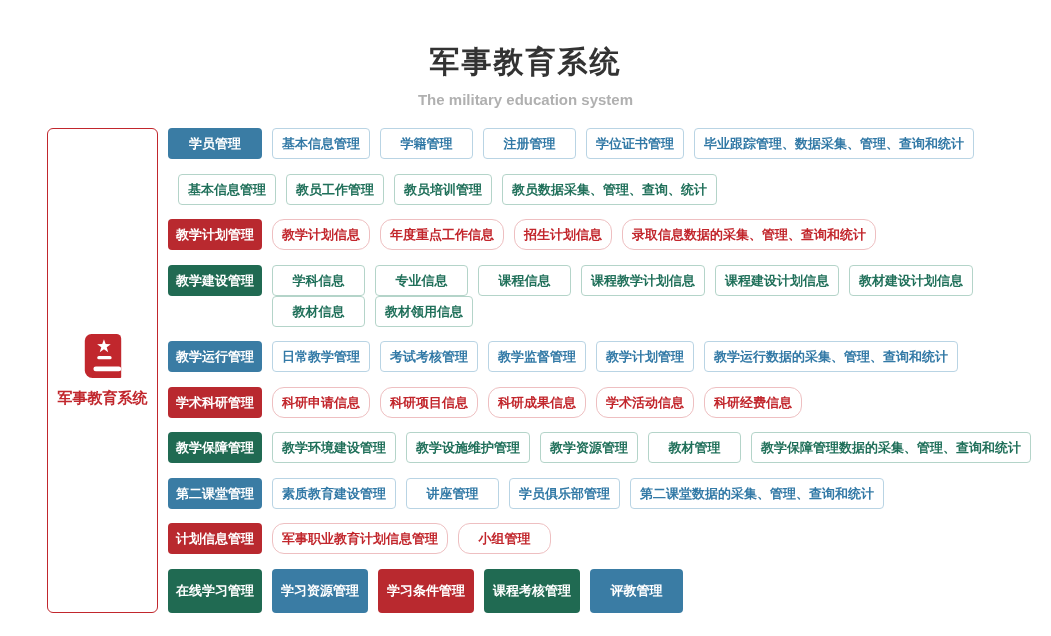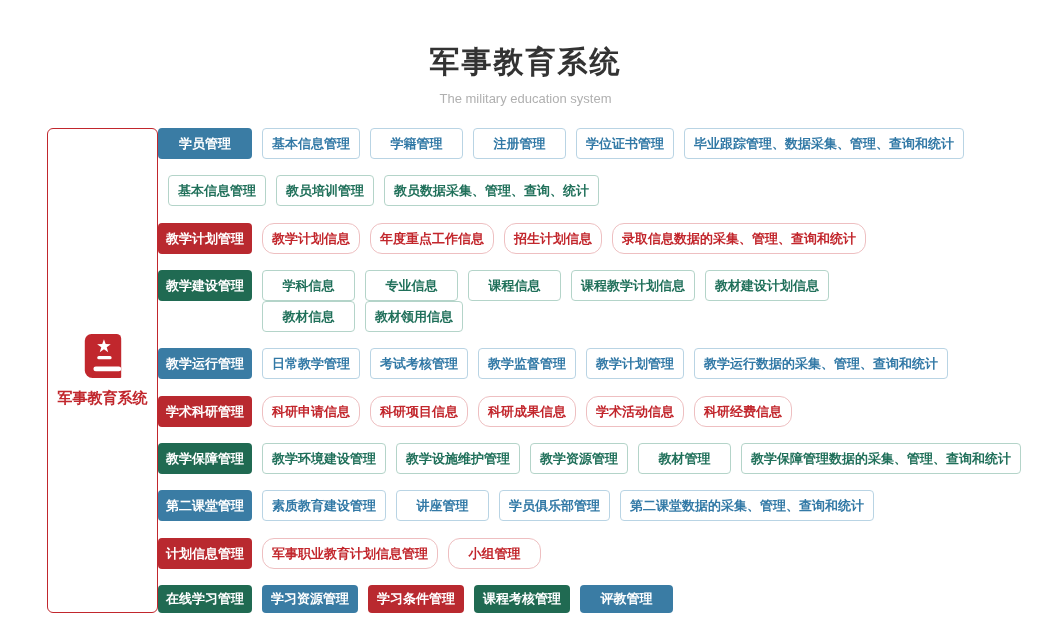--- a/index.html
+++ b/index.html
@@ -2,53 +2,53 @@
 <html style="--blue: #3a7ca4; --green: #206a52; --red: #b9292f; --blue-text: #3279a6; --green-text: #20705a; --red-text: #c2262c; --blue-border: #b9d4e4; --green-border: #b4d4c9; --red-border: #eebfc1; --sidebar-red: #c1272d;"><head>
 <meta charset="utf-8">
 <style>
   html,body { margin:0; padding:0; }
   body {
     width:1051px; height:636px; background:#ffffff; position:relative;
     font-family:"Liberation Sans","DejaVu Sans",sans-serif; overflow:hidden;
   }
   .header { text-align:center; padding-top:42px; }
   .title { margin:0; font-size:30px; font-weight:700; color:#333333; letter-spacing:2px; }
-  .subtitle { margin:8px 0 0; font-size:13px; color:#b0b0b0; font-weight:400; }
+  .subtitle { margin:8px 0 0; font-size:15px; color:#b0b0b0; font-weight:700; }
 
   .diagram { position:absolute; left:47px; top:128px; height:485px; right:4px; display:flex; }
   .sidebar {
     width:111px; flex:none; box-sizing:border-box;
     border:1px solid var(--sidebar-red); border-radius:6px;
     display:flex; flex-direction:column; align-items:center; justify-content:center; gap:10px;
   }
   .sidebar-label { color:var(--sidebar-red); font-size:15px; font-weight:700; }
   .book-icon { width:46px; height:46px; display:block; }
 
-  .rows { flex:1; display:flex; flex-direction:column; justify-content:space-between; }
+  .rows { margin-left:10px; flex:1; display:flex; flex-direction:column; justify-content:space-between; }
   .row { display:flex; align-items:stretch; }
   .btn {
     box-sizing:border-box; height:31px; border-radius:4px; font-family:inherit;
     font-size:13px; font-weight:700; line-height:1; cursor:pointer;
     display:flex; align-items:center; justify-content:center; white-space:nowrap;
   }
   .cat { width:94px; flex:none; border:none; color:#ffffff; }
   .lines { margin-left:10px; display:flex; flex-direction:column; justify-content:flex-start; }
   .line { display:flex; gap:10px; }
   .item { min-width:93px; padding:0 9px; }
   .item.outline { background:#ffffff; border:1px solid; }
   .item.filled { border:none; color:#ffffff; }
 
   .cat.theme-blue,  .filled.theme-blue  { background:var(--blue); }
   .cat.theme-green, .filled.theme-green { background:var(--green); }
   .cat.theme-red,   .filled.theme-red   { background:var(--red); }
   .outline.theme-blue  { color:var(--blue-text);  border-color:var(--blue-border); }
   .outline.theme-green { color:var(--green-text); border-color:var(--green-border); }
   .outline.theme-red   { color:var(--red-text);   border-color:var(--red-border);border-radius:12px; }
 
-  .row:last-child .btn { height:28px; }
+  .row:last-child .btn { height:44px; }
 </style>
 </head>
 <body>
 
 <div class="header">
   <h1 class="title">军事教育系统</h1>
   <p class="subtitle">The military education system</p>
 </div>
 
 <div class="diagram">
@@ -71,20 +71,21 @@
             <button class="btn item outline theme-blue">注册管理</button>
             <button class="btn item outline theme-blue">学位证书管理</button>
             <button class="btn item outline theme-blue">毕业跟踪管理、数据采集、管理、查询和统计</button>
           </div>
         </div>
       </div>
       <div class="row">
         <div class="lines">
           <div class="line">
             <button class="btn item outline theme-green">基本信息管理</button>
+            <button class="btn item outline theme-green">教员工作管理</button>
             <button class="btn item outline theme-green">教员培训管理</button>
             <button class="btn item outline theme-green">教员数据采集、管理、查询、统计</button>
           </div>
         </div>
       </div>
       <div class="row">
         <button class="btn cat theme-red">教学计划管理</button>
         <div class="lines">
           <div class="line">
             <button class="btn item outline theme-red">教学计划信息</button>
@@ -95,20 +96,21 @@
         </div>
       </div>
       <div class="row">
         <button class="btn cat theme-green">教学建设管理</button>
         <div class="lines">
           <div class="line">
             <button class="btn item outline theme-green">学科信息</button>
             <button class="btn item outline theme-green">专业信息</button>
             <button class="btn item outline theme-green">课程信息</button>
             <button class="btn item outline theme-green">课程教学计划信息</button>
+            <button class="btn item outline theme-green">课程建设计划信息</button>
             <button class="btn item outline theme-green">教材建设计划信息</button>
           </div>
           <div class="line">
             <button class="btn item outline theme-green">教材信息</button>
             <button class="btn item outline theme-green">教材领用信息</button>
           </div>
         </div>
       </div>
       <div class="row">
         <button class="btn cat theme-blue">教学运行管理</button>

